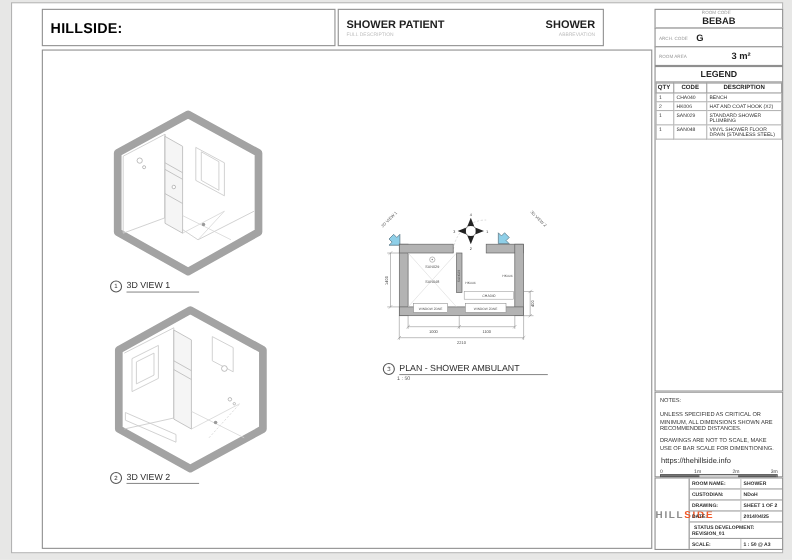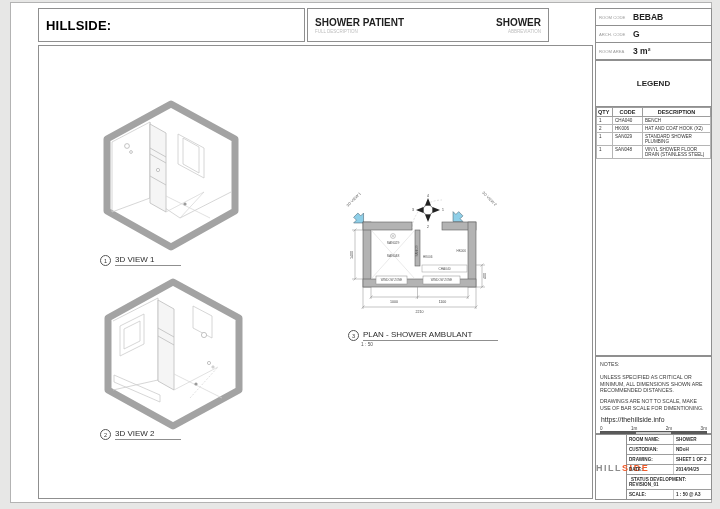--- a/index.html
+++ b/index.html
@@ -17,21 +17,21 @@
   .roomfull{margin-left:7px;}
   .roomabbr{margin-right:7px;text-align:right;}
   .bigname{font-size:10px;font-weight:bold;color:#1f1f1f;}
   .tinylabel{font-size:4.5px;color:#bdbdbd;margin-top:1px;}
   
   .rrow{left:595px;width:117px;height:18px;display:flex;align-items:center;}
   .rlabel{font-size:4.2px;color:#9a9a9a;width:34px;margin-left:3px;}
   .rvalue{font-size:8.5px;font-weight:bold;color:#1f1f1f;}
   
   .legend{left:595px;top:60px;width:117px;height:296px;}
-  .legend-title{font-size:8px;font-weight:bold;text-align:center;padding:18px 0;border-bottom:1px solid #8f8f8f;color:#1f1f1f;}
+  .legend-title{font-size:8px;font-weight:bold;text-align:center;padding:2px 0;border-bottom:1px solid #8f8f8f;color:#1f1f1f;}
   table.leg{border-collapse:collapse;width:100%;}
   table.leg th{font-size:5.5px;font-weight:bold;border:1px solid #9d9d9d;padding:1px 1px;color:#1f1f1f;}
   table.leg td{font-size:4.6px;border:1px solid #b5b5b5;padding:1px 2px;color:#333;vertical-align:top;}
   .col-qty{width:13px;text-align:left;}
   .col-code{width:27px;}
   
   .notes{left:595px;top:356px;width:117px;height:78px;padding:4px;box-sizing:border-box;}
   .ntext{font-size:5.2px;color:#3a3a3a;line-height:1.3;margin-bottom:4px;}
   .url{font-size:6.8px;color:#2a2a2a;margin:2px 0 3px 1px;}
   .sb-labels{display:flex;justify-content:space-between;font-size:4.6px;color:#444;margin-top:2px;}
@@ -70,29 +70,29 @@
   <span class="roomfull">
     <div class="bigname">SHOWER PATIENT</div>
     <div class="tinylabel">FULL DESCRIPTION</div>
   </span>
   <span class="roomabbr">
     <div class="bigname">SHOWER</div>
     <div class="tinylabel">ABBREVIATION</div>
   </span>
 </div>
 
-<div class="abs box rrow" style="top:8px;">
+<div class="abs box rrow" style="top:8px;flex-direction:column;">
   <span class="rlabel">ROOM CODE</span>
   <span class="rvalue">BEBAB</span>
 </div>
 <div class="abs box rrow" style="top:25px;">
   <span class="rlabel">ARCH. CODE</span>
   <span class="rvalue">G</span>
 </div>
-<div class="abs box rrow" style="top:42px;">
+<div class="abs box rrow" style="top:42px;gap:32px;">
   <span class="rlabel">ROOM AREA</span>
   <span class="rvalue">3 m²</span>
 </div>
 
 <div class="abs box legend">
   <div class="legend-title">LEGEND</div>
   <table class="leg">
     <tbody>
         <tr>
       <th class="col-qty">QTY</th>

